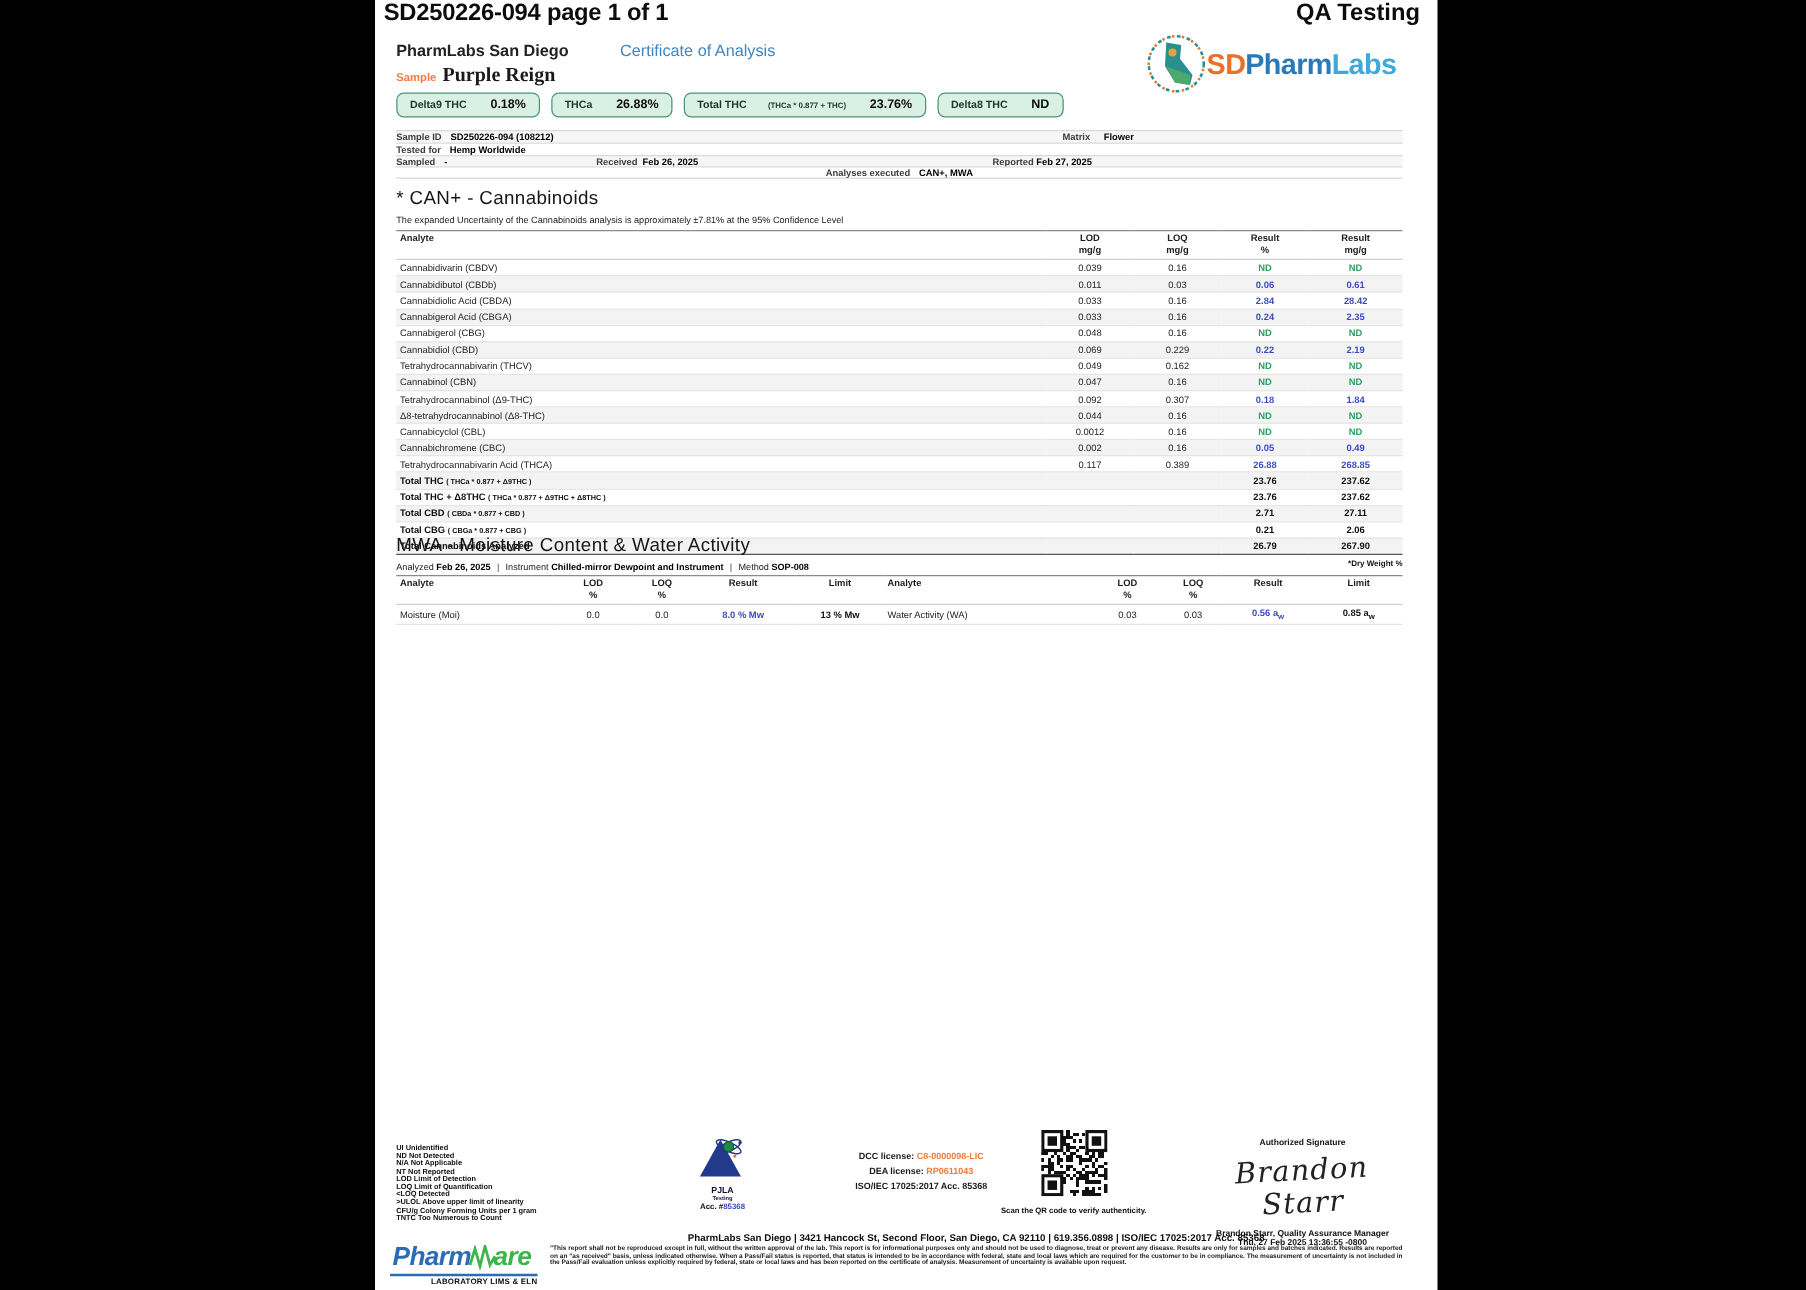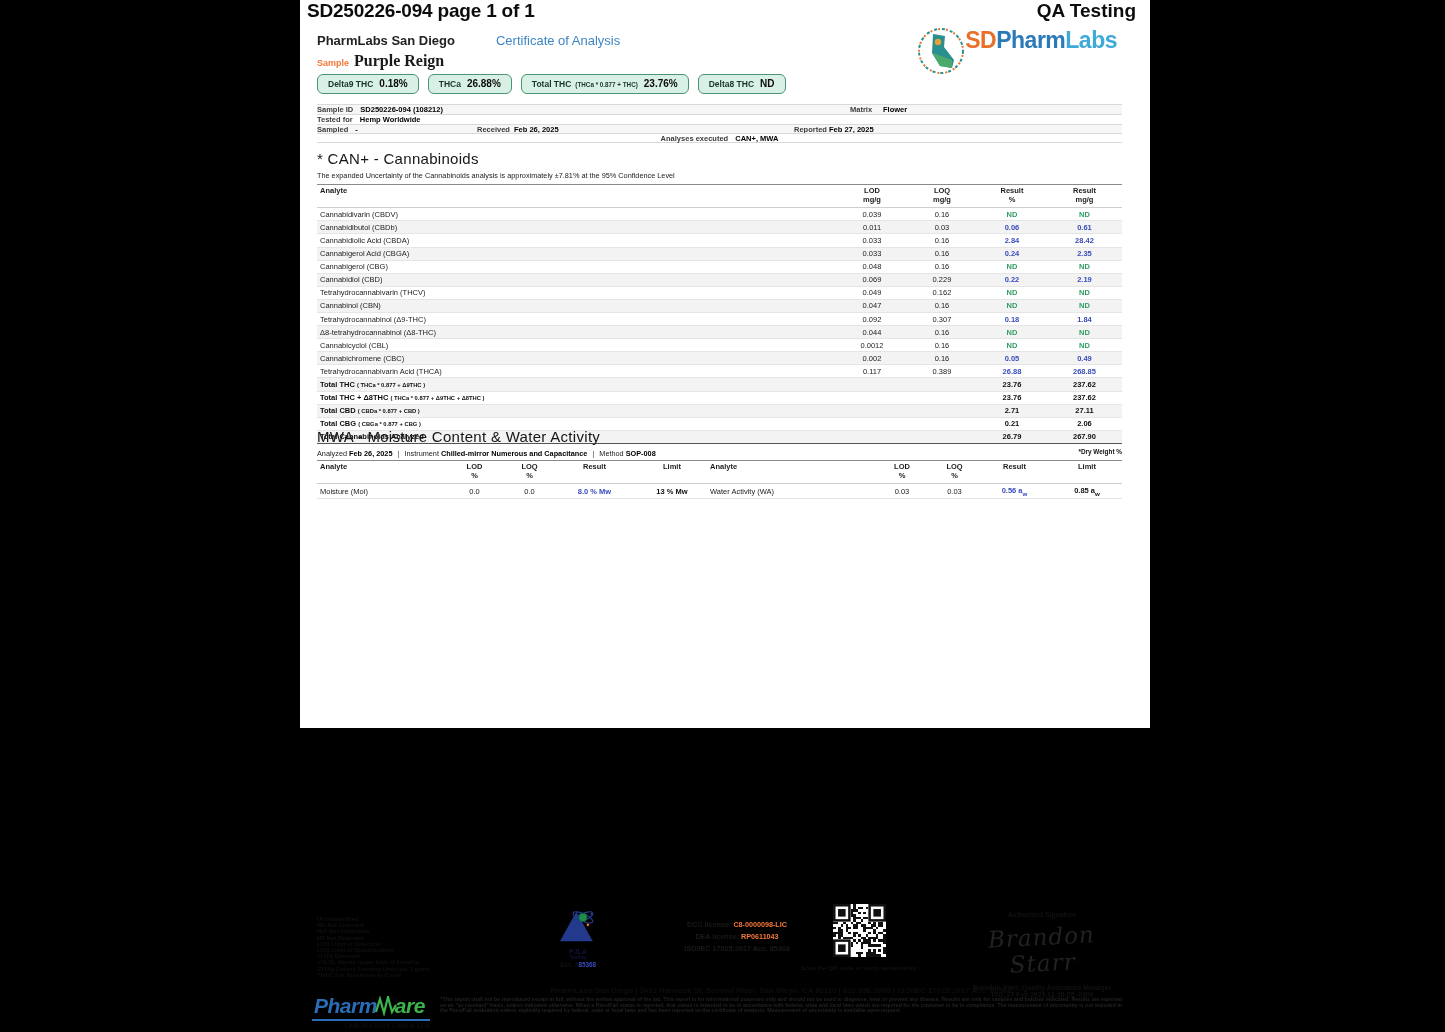--- a/index.html
+++ b/index.html
@@ -1,39 +1,39 @@
 <!DOCTYPE html>
 <html style="--result-blue: #3a4cbc; --result-green: #2e9e63; --badge-bg: #d9f0e4; --badge-border: #4b9474; --accent-blue: #3e86c4; --accent-orange: #f4793b; --logo-orange: #e8702a; --logo-blue: #2a7ab9; --logo-lightblue: #3fa9d8; --pjla-navy: #233a8c; --pharmware-blue: #2a6cb5; --pharmware-green: #3cb54a;"><head>
 <meta charset="utf-8">
 <style>
   * { margin:0; padding:0; box-sizing:border-box; }
   html,body { width:1445px; height:1032px; }
   body { background:#000; font-family:"Liberation Sans",sans-serif; position:relative; overflow:hidden; }
-  .page { position:absolute; left:300px; top:0; width:850px; height:728px; background:#fff; color:#111; }
+  .page { position:absolute; left:300px; top:0; width:850px; height:1032px; background:#fff; color:#111; }
 
   
   .doc-title { position:absolute; left:7px; top:0px; font-size:19px; font-weight:600; color:#0c0c0c; letter-spacing:-0.2px; }
   .qa-label  { position:absolute; right:14px; top:0px; font-size:19px; font-weight:600; color:#0c0c0c;margin-left:24px; }
 
   .lab-line { position:absolute; left:17px; top:33px; font-size:13px; }
   .lab-name { font-weight:700; color:#222; margin-right:6px; }
   .coa { color:var(--accent-blue); font-weight:400;margin-left:35px; }
 
-  .brand { position:absolute; right:33px; top:27px; display:flex; align-items:flex-start; gap:0; }
+  .brand { position:absolute; right:33px; top:27px; display:flex; align-items:center; gap:0; }
   .brand-text { font-size:23px; font-weight:700; letter-spacing:-0.5px; }
   .brand-sd { color:var(--logo-orange); font-weight:800; }
   .brand-pharm { color:var(--logo-blue); }
   .brand-labs { color:var(--logo-lightblue); }
 
   .sample-line { position:absolute; left:17px; top:52px; }
   .sample-label { color:var(--accent-orange); font-size:9px; font-weight:700; margin-right:5px; }
   .sample-name { font-family:"Liberation Serif",serif; font-size:16px; font-weight:700; color:#1a1a1a; }
 
   .badges { position:absolute; left:17px; top:74px; display:flex; gap:9px; }
-  .badge { display:inline-flex; align-items:baseline; gap:4px; padding:3px 10px 4px; border:1.5px solid var(--badge-border);
+  .badge { display:inline-flex; align-items:baseline; gap:17px; padding:3px 10px 4px; border:1.5px solid var(--badge-border);
            background:var(--badge-bg); border-radius:6px; font-size:8.5px; font-weight:700; color:#15372a; }
   .b-value { font-size:10px; color:#0c0c0c; margin-left:2px; }
   .b-formula { font-size:6.3px; font-weight:700; }
 
   
   .info { position:absolute; left:17px; top:104px; width:805px; font-size:7.5px; }
   .irow { position:relative; height:9.8px; line-height:9.8px; border-top:1px solid #d9d9d9; white-space:nowrap; }
   .irow:last-child { border-bottom:1px solid #d9d9d9;text-align:center; }
   .irow:nth-child(odd) { background:#f6f6f6; }
   .ilabel { font-weight:700; color:#3c3c3c; margin-right:5px; }
@@ -334,21 +334,21 @@
     <div class="dry">*Dry Weight %</div>
   </div>
 
   <div class="section" id="mwa-section">
     <h2>MWA - Moisture Content &amp; Water Activity</h2>
     <div class="meta">
       <span>Analyzed</span>
       <b>Feb 26, 2025</b>
       <span class="sep">|</span>
       <span>Instrument</span>
-      <b>Chilled-mirror Numerous and Capacitance</b>
+      <b>Chilled-mirror Dewpoint and Instrument</b>
       <span class="sep">|</span>
       <span>Method</span>
       <b>SOP-008</b>
     </div>
     <table>
       <colgroup>
           <col style="width:125px">
           <col style="width:65px">
           <col style="width:45px">
           <col style="width:85px">

